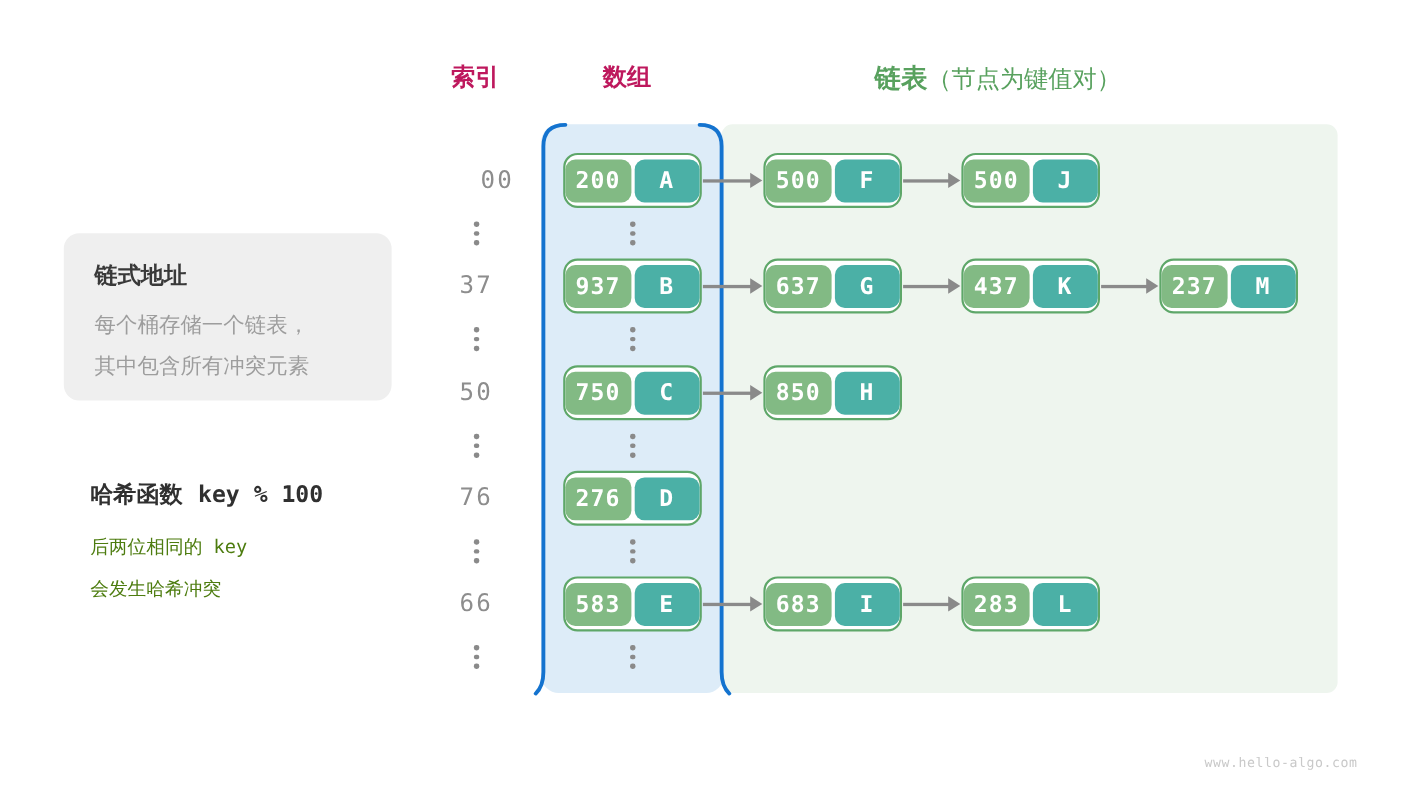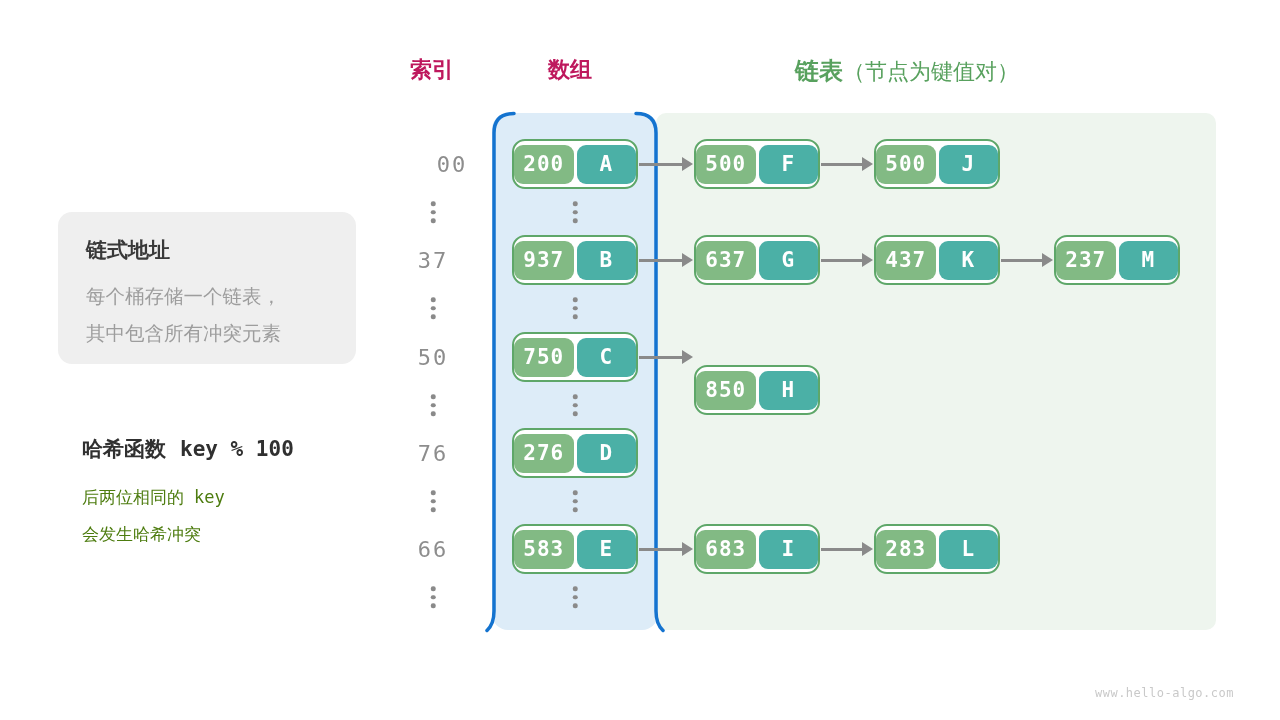--- a/index.html
+++ b/index.html
@@ -198,21 +198,21 @@
       </div>
       <div class="idx-label" style="left: 433px; top: 357px;">50</div>
       <div class="node" style="left: 512px; top: 332px;">
     <span class="pill key">750</span>
     <span class="pill val">C</span>
   </div>
       <div class="arrow" style="left: 639px; width: 54px; top: 350px;">
     <span class="shaft"></span>
     <span class="head"></span>
   </div>
-      <div class="node" style="left: 694px; top: 332px; margin-top: 33px;">
+      <div class="node" style="left: 694px; top: 332px;">
     <span class="pill key">850</span>
     <span class="pill val">H</span>
   </div>
       <div class="vdots" style="left: 433px; top: 405px;">
         <i></i>
         <i></i>
         <i></i>
       </div>
       <div class="vdots" style="left: 575px; top: 405px;">
         <i></i>

